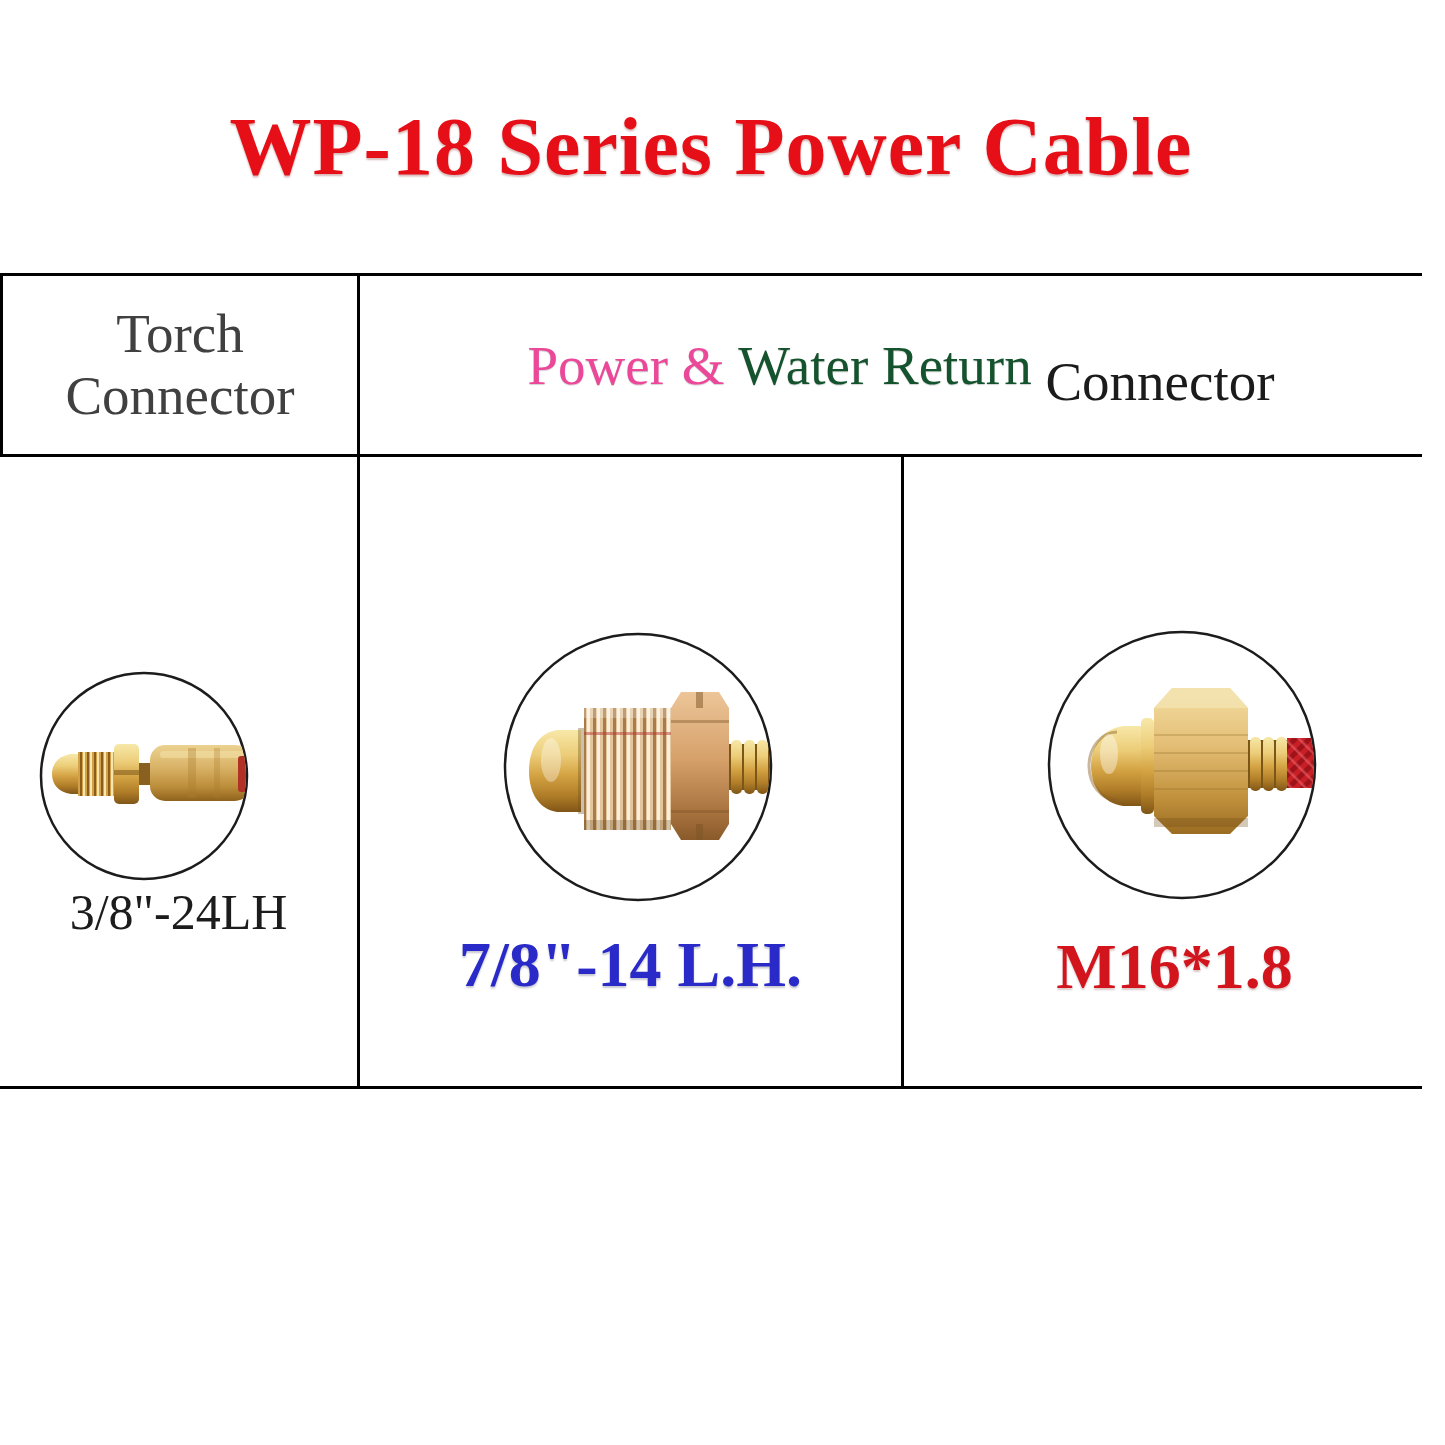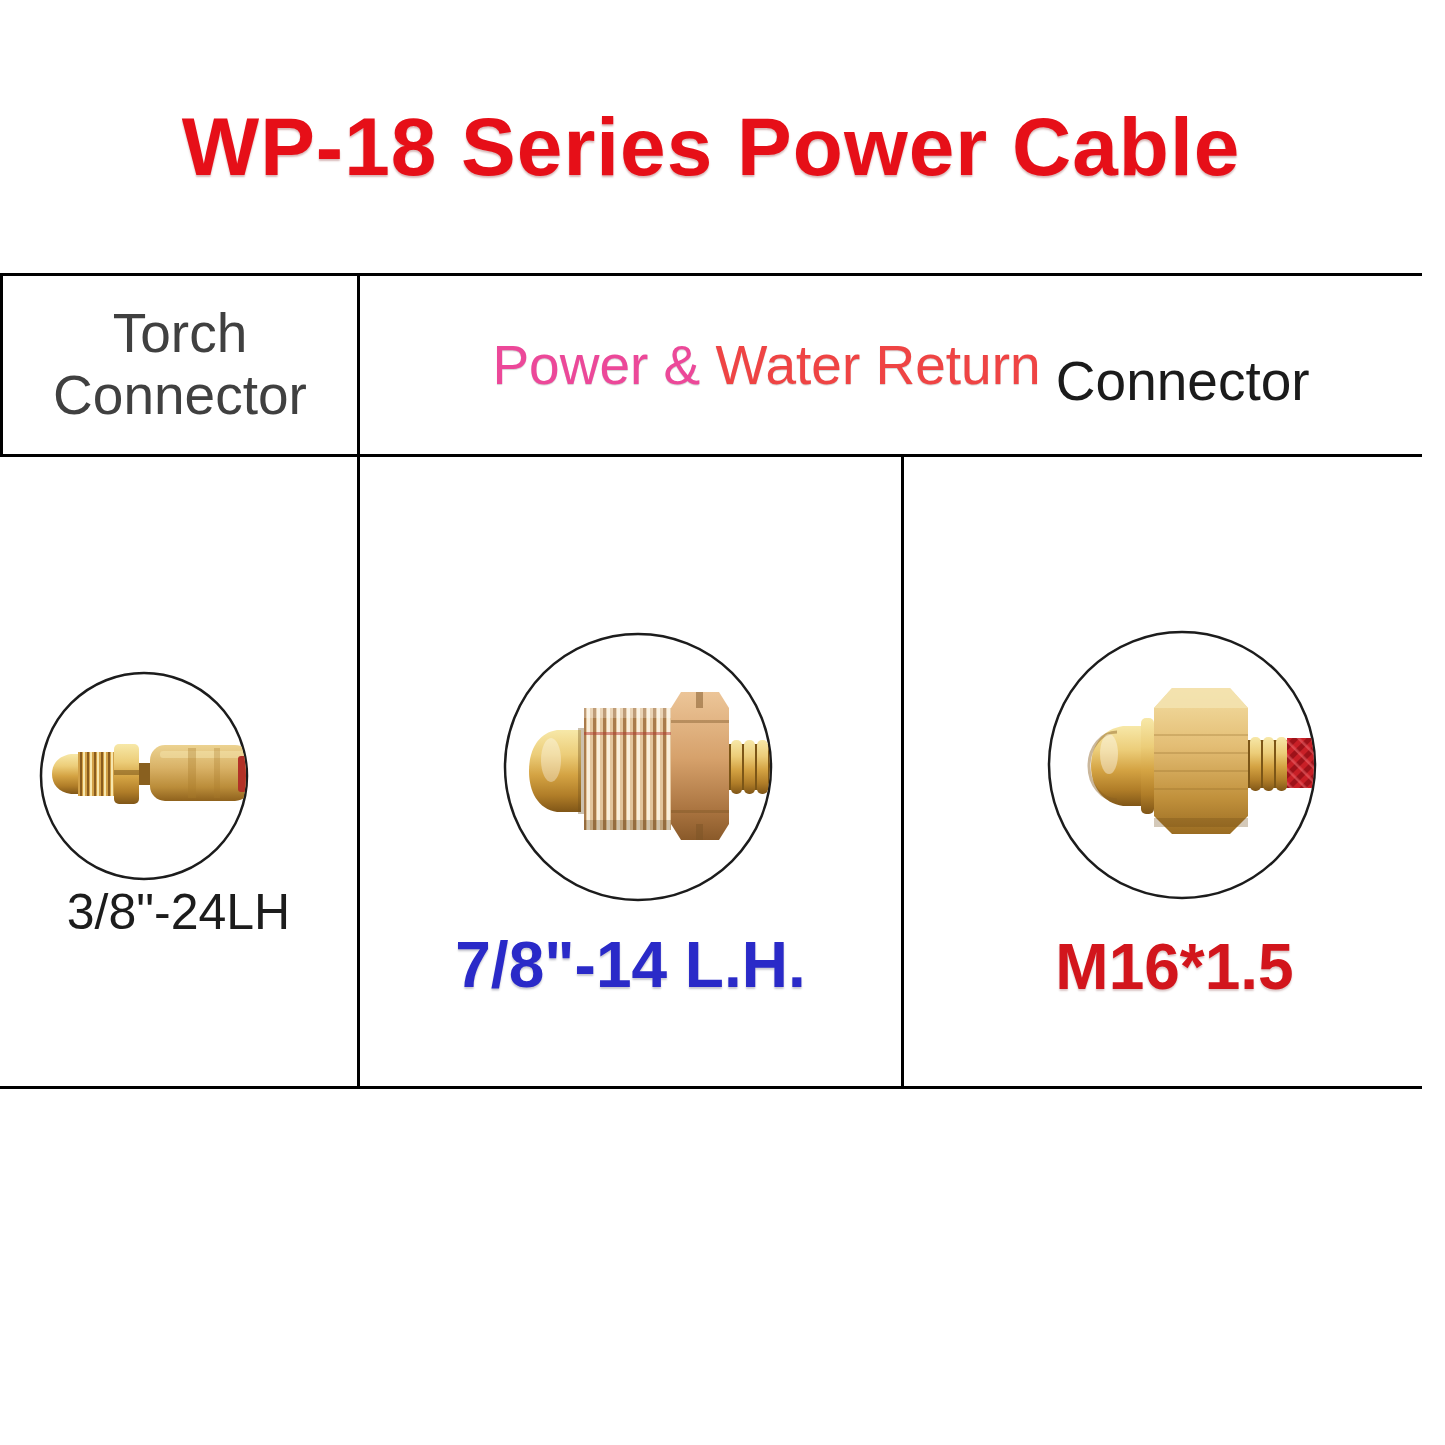--- a/index.html
+++ b/index.html
@@ -1,18 +1,18 @@
 <!DOCTYPE html>
 <html><head>
 <meta charset="utf-8">
 <style>
   html,body{margin:0;padding:0;background:#ffffff;}
   #canvas{
     position:relative;width:1422px;height:1445px;background:#ffffff;
-    overflow:hidden;font-family:Liberation Sans, sans-serif;
+    overflow:hidden;font-family:Liberation Serif, serif;
   }
   .title{
     position:absolute;top:100px;left:0;width:100%;text-align:center;
     font-size:82px;font-weight:bold;letter-spacing:1px;
     text-shadow:0 2px 2px rgba(110,0,0,.28);
   }
   
   .header-row{
     position:absolute;left:0;top:273px;width:1445px;height:184px;
     border:3px solid #000;box-sizing:border-box;display:flex;background:#fff;
@@ -50,21 +50,21 @@
 <div id="canvas">
 
   <div class="title" style="color: rgb(230, 15, 24);">WP-18 Series Power Cable</div>
 
   <div class="header-row">
     <div class="hcell-1">
       <span style="color: #404040;">Torch Connector</span>
     </div>
     <div class="hdivider"></div>
     <div class="hcell-2">
-      <span class="hseg" style="color: #ec4899;">Power &amp; </span><span class="hseg" style="color: #ef4444;">Water Return </span><span style="color: rgb(27, 27, 27); margin-top: 32px;">Connector</span>
+      <span class="hseg" style="color: #ec4899;">Power &amp; </span><span class="hseg" style="color: #14532d;">Water Return </span><span style="color: rgb(27, 27, 27); margin-top: 32px;">Connector</span>
     </div>
   </div>
 
   <div class="body-row">
     <div class="bdiv bdiv-1"></div>
     <div class="bdiv bdiv-2"></div>
 
     <svg class="fig fig1" viewBox="0 0 212 212" xmlns="http://www.w3.org/2000/svg">
       <defs>
         <linearGradient id="gold1" x1="0" y1="0" x2="0" y2="1">
@@ -178,16 +178,16 @@
         <rect x="203" y="107" width="11" height="54" rx="5" fill="url(#gold1)"></rect>
         <rect x="216" y="107" width="11" height="54" rx="5" fill="url(#gold1)"></rect>
         <rect x="229" y="107" width="11" height="54" rx="5" fill="url(#gold1)"></rect>
         <rect x="240" y="108" width="34" height="50" fill="url(#braidA)"></rect>
         <rect x="240" y="108" width="34" height="50" fill="url(#braidB)"></rect>
       </g>
     </svg>
 
     <div class="lbl lbl1" style="color: rgb(28, 28, 28);">3/8"-24LH</div>
     <div class="lbl lbl2" style="color: rgb(42, 42, 200);">7/8"-14 L.H.</div>
-    <div class="lbl lbl3" style="color: rgb(210, 21, 28);">M16*1.5</div>
+    <div class="lbl lbl3" style="color: rgb(210, 21, 28);">M16*1.8</div>
   </div>
 
 </div>
 
 </body></html>

